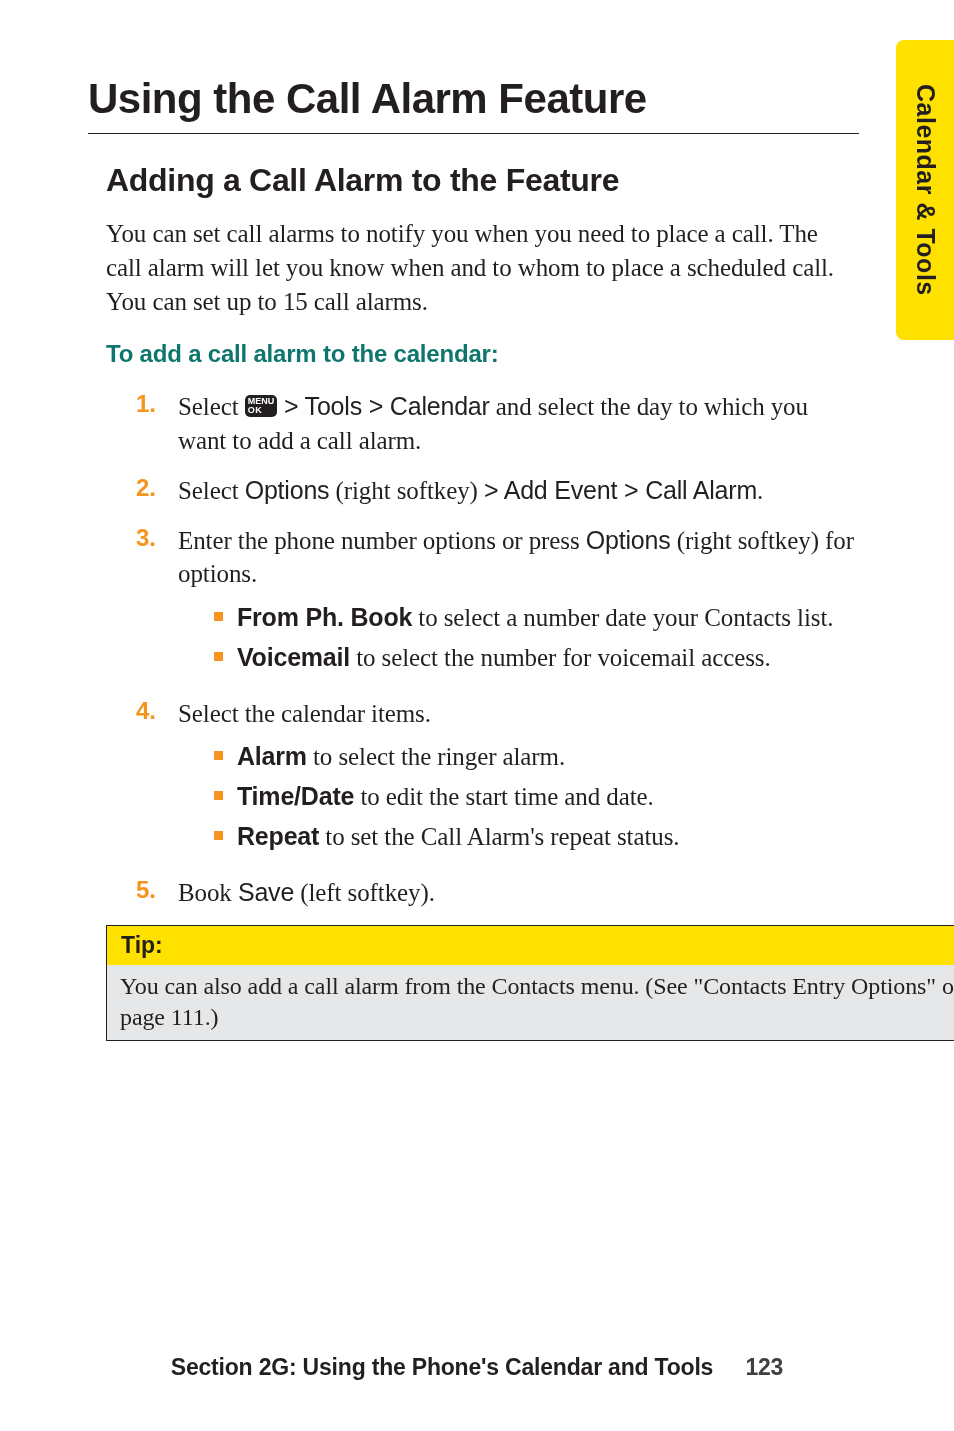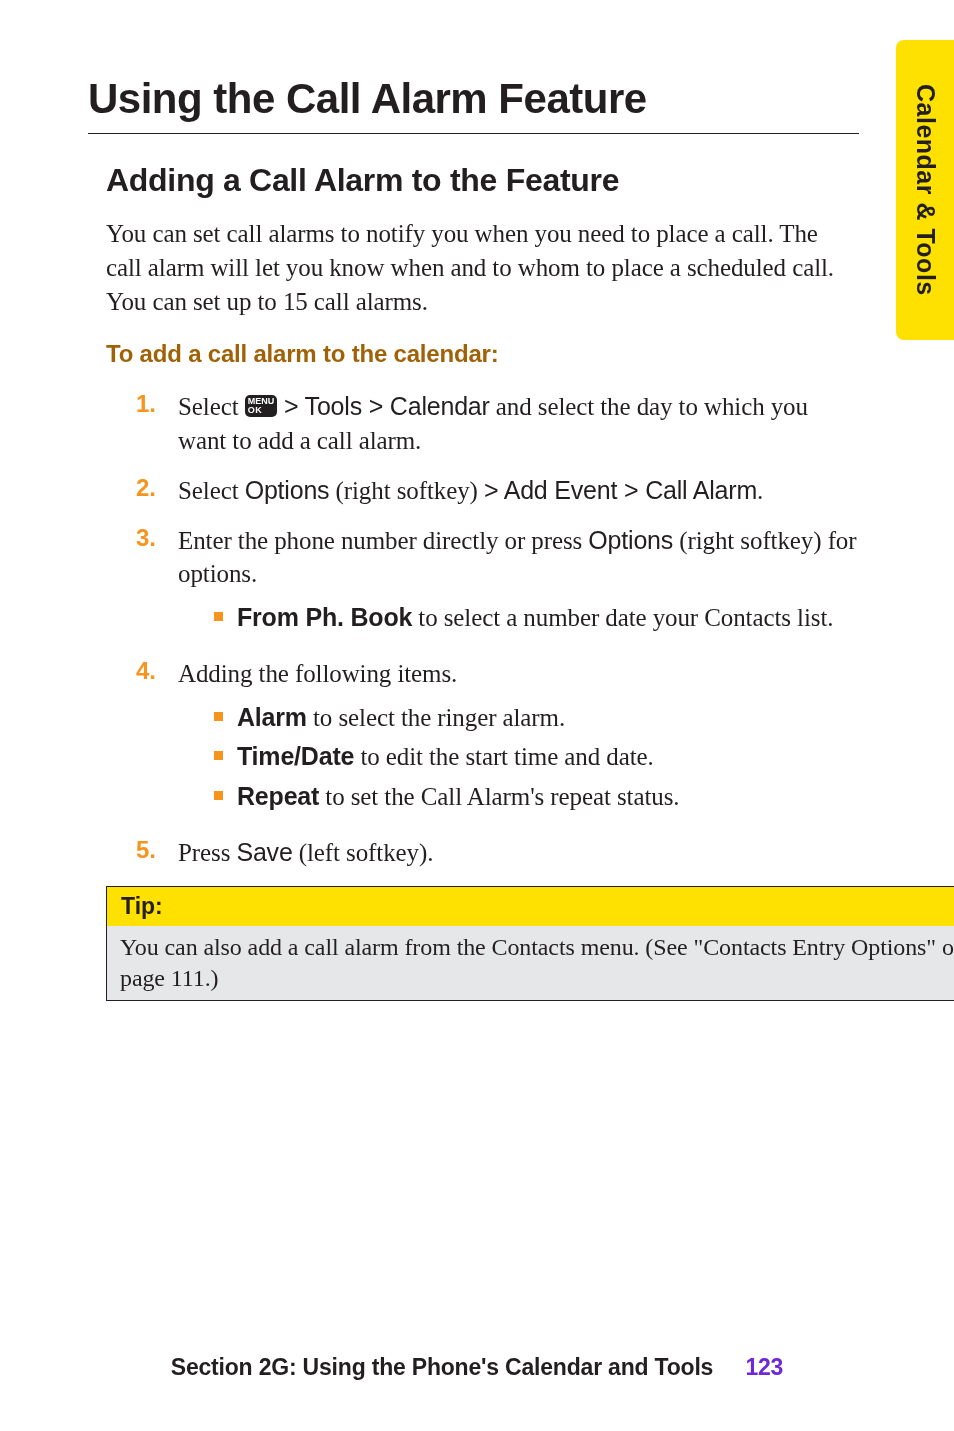--- a/index.html
+++ b/index.html
@@ -66,21 +66,21 @@
     font-size: 25px;
     line-height: 1.35;
     margin-left: 18px;
     margin-bottom: 22px;
     letter-spacing: -0.1px;
   }
   .todo {
     font-family: Arial, Helvetica, sans-serif;
     font-weight: 700;
     font-size: 24px;
-    color: #a16207;
+    color: #0f766e;
     margin-left: 18px;
     margin-bottom: 22px;
     letter-spacing: -0.2px;
   }
   ol.steps {
     list-style: none;
     margin-left: 48px;
   }
   ol.steps > li {
     display: flex;
@@ -170,21 +170,21 @@
     bottom: 50px;
     left: 0;
     width: 954px;
     text-align: center;
     font-family: Arial, Helvetica, sans-serif;
     font-weight: 700;
     font-size: 23px;
     letter-spacing: -0.2px;
   }
   .page-num {
-    color: #6d28d9;
+    color: #404040;
     margin-left: 26px;
   }
 </style>
 </head>
 <body>
 
 <div class="side-tab">
   <div class="side-tab-bg"></div>
   <span class="side-tab-text">Calendar &amp; Tools</span>
 </div>
@@ -212,55 +212,59 @@
     <li>
       <span class="step-num">2.</span>
       <span class="step-body">
         <span>Select </span><b>Options</b><span> (right softkey) </span><b>&gt; Add Event &gt; Call Alarm</b><span>.</span>
       </span>
     </li>
 
     <li>
       <span class="step-num">3.</span>
       <span class="step-body">
-        <span>Enter the phone number directly or press </span><b>Options</b><span> (right softkey) for options.</span>
+        <span>Enter the phone number options or press </span><b>Options</b><span> (right softkey) for options.</span>
         <ul class="sub-bullets">
           <li>
             <span class="bullet-sq"></span>
             <span class="bullet-text"><b>From Ph. Book</b><span> to select a number date your Contacts list.</span></span>
           </li>
+          <li>
+            <span class="bullet-sq"></span>
+            <span class="bullet-text"><b>Voicemail</b><span> to select the number for voicemail access.</span></span>
+          </li>
         </ul>
       </span>
     </li>
 
     <li>
       <span class="step-num">4.</span>
       <span class="step-body">
-        <span>Adding the following items.</span>
+        <span>Select the calendar items.</span>
         <ul class="sub-bullets">
           <li>
             <span class="bullet-sq"></span>
             <span class="bullet-text"><b>Alarm</b><span> to select the ringer alarm.</span></span>
           </li>
           <li>
             <span class="bullet-sq"></span>
             <span class="bullet-text"><b>Time/Date</b><span> to edit the start time and date.</span></span>
           </li>
           <li>
             <span class="bullet-sq"></span>
             <span class="bullet-text"><b>Repeat</b><span> to set the Call Alarm's repeat status.</span></span>
           </li>
         </ul>
       </span>
     </li>
 
     <li>
       <span class="step-num">5.</span>
       <span class="step-body">
-        <span>Press </span><b>Save</b><span> (left softkey).</span>
+        <span>Book </span><b>Save</b><span> (left softkey).</span>
       </span>
     </li>
 
   </ol>
 
   <div class="tip-box">
     <div class="tip-label">Tip:</div>
     <div class="tip-body">You can also add a call alarm from the Contacts menu. (See "Contacts Entry Options" on page 111.)</div>
   </div>
 

